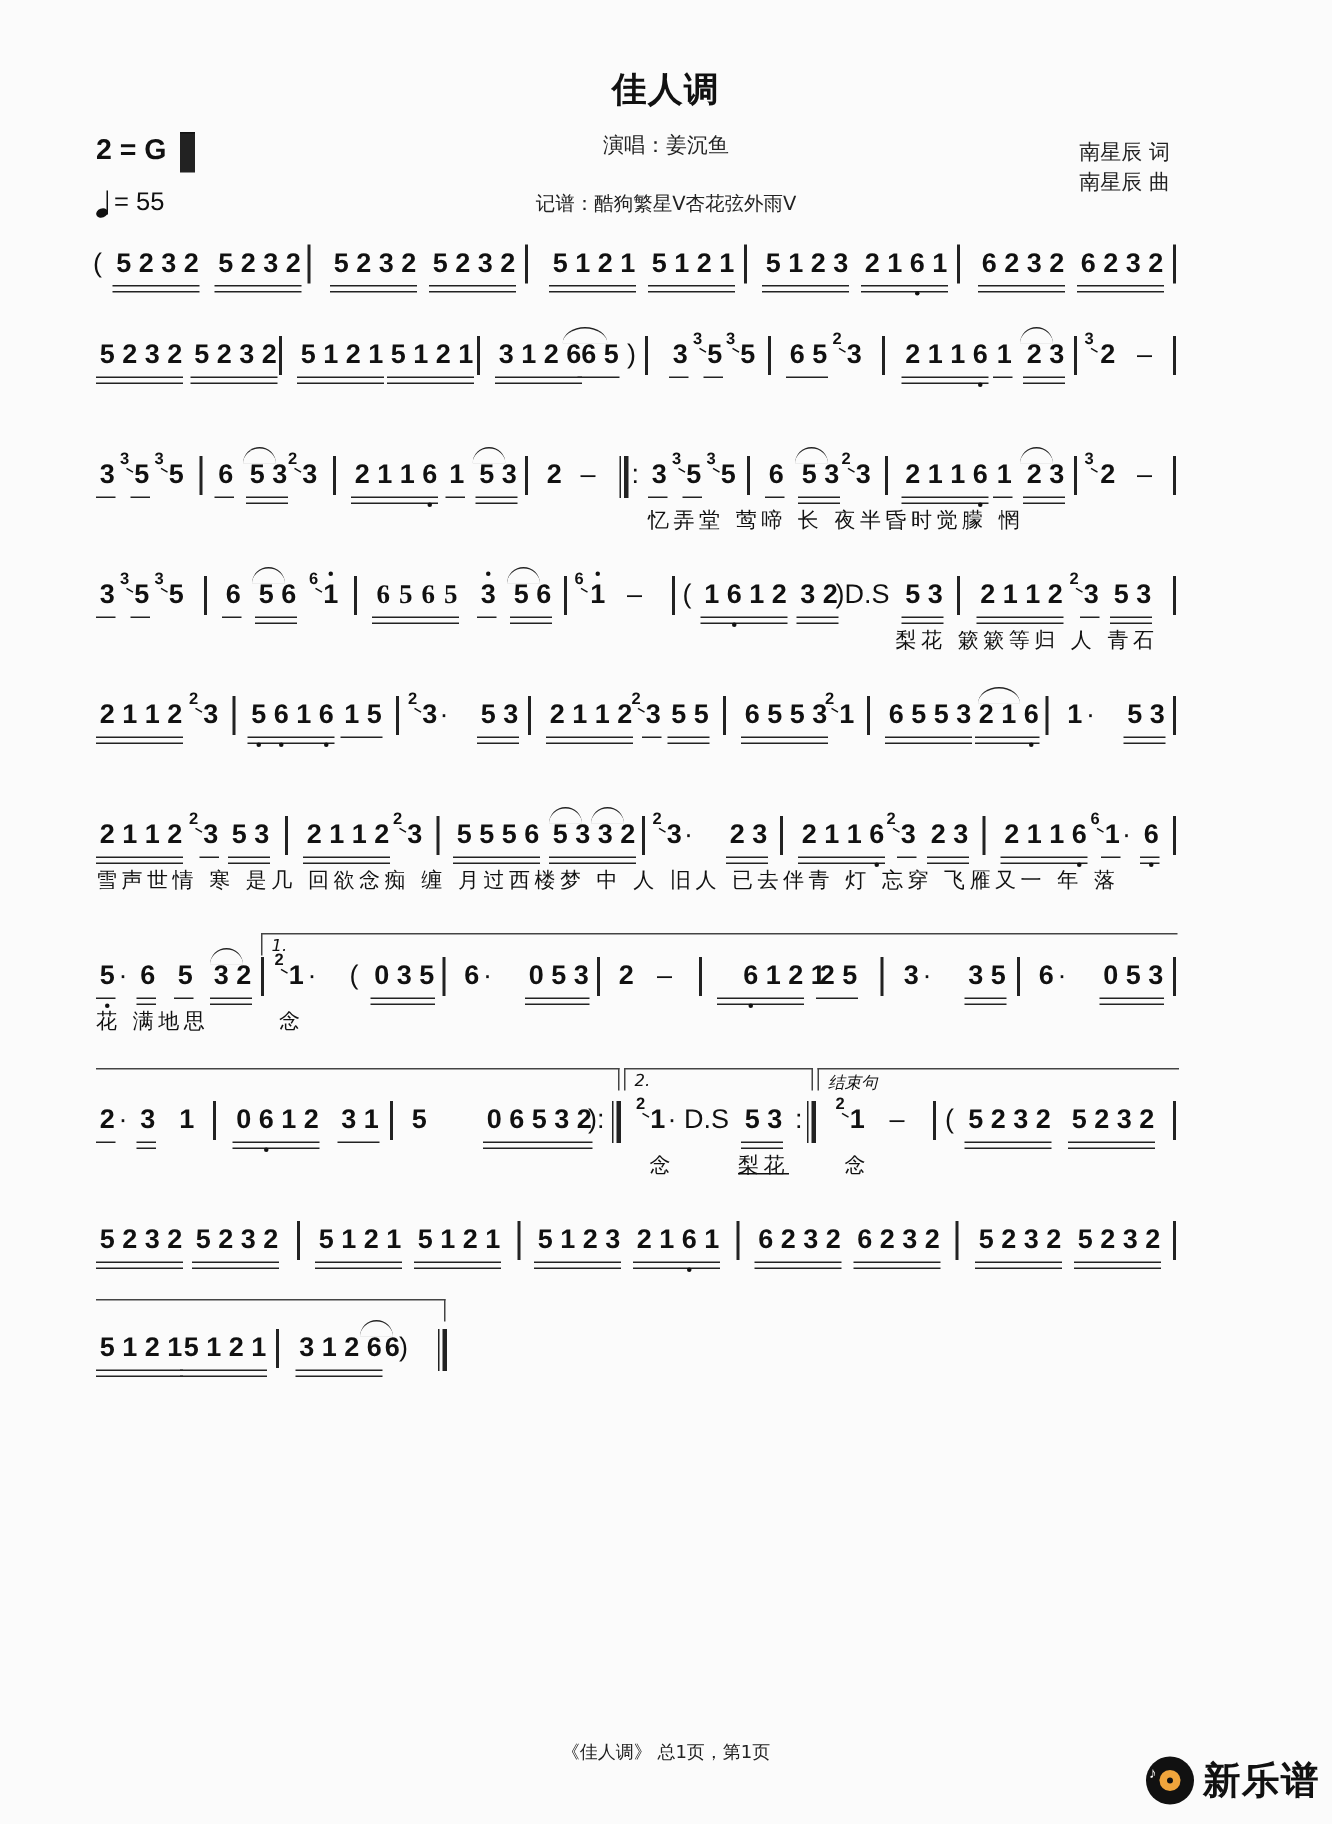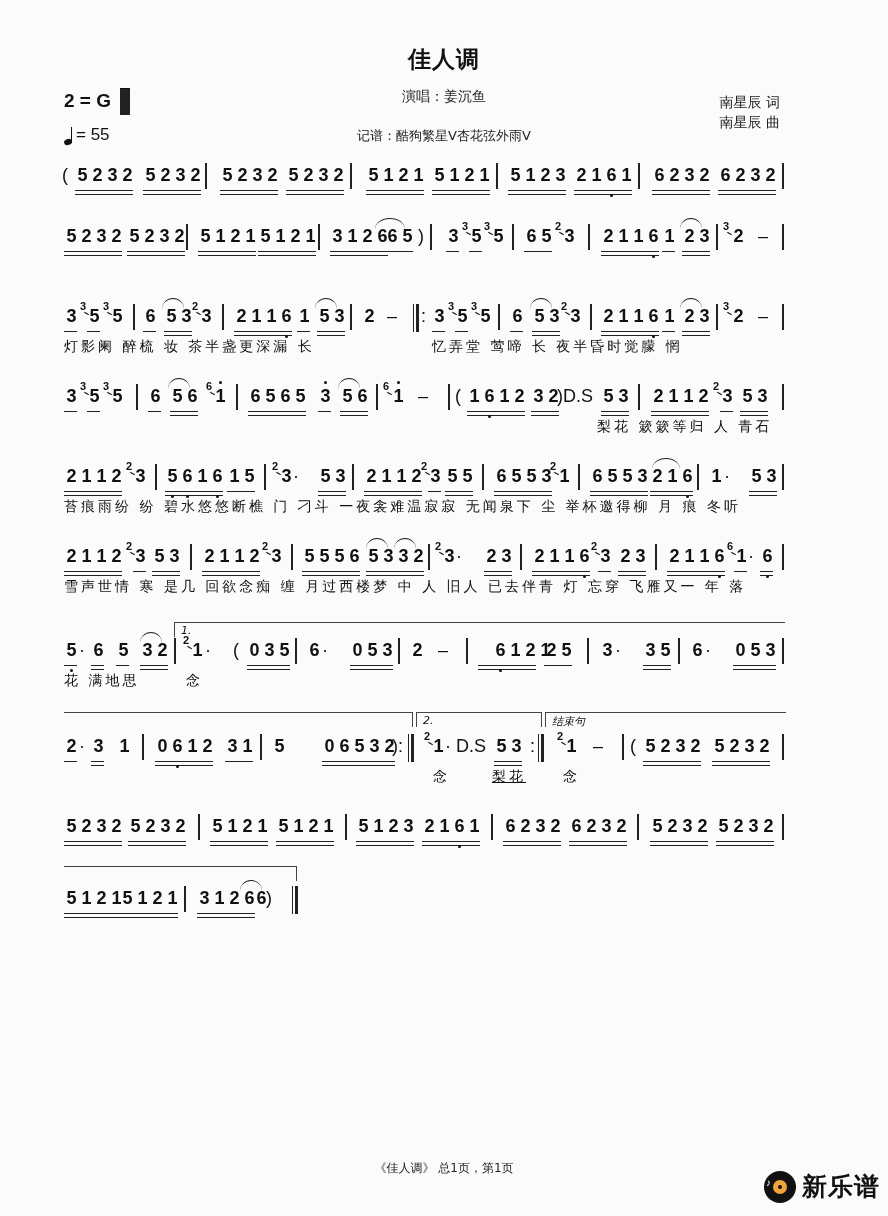--- a/index.html
+++ b/index.html
@@ -215,21 +215,20 @@
       <div class="num" style="left: 662px;"><span class="ch" style="width: 15px;">1</span></div>
       <div class="slur" style="left: 680px; width: 22px; top: -6px;"></div>
       <div class="ul" style="left: 682px; top: 27px; width: 28px;"></div>
       <div class="ul" style="left: 682px; top: 31px; width: 28px;"></div>
       <div class="num" style="left: 682px;"><span class="ch" style="width: 15px;">2</span><span class="ch" style="width: 15px;">3</span></div>
       <div class="bar" style="left: 716px; top: 0px;"></div>
       <div class="grace" style="left: 723px; top: -4px;">3</div>
       <div class="num" style="left: 731px;"><span class="ch" style="width: 15px;">2</span></div>
       <div class="num" style="left: 758px; font-weight: normal; font-size: 18px;">–</div>
       <div class="bar" style="left: 782px; top: 0px;"></div>
-      <div class="lyr" style="left: 64px;">灯影阑 醉梳 妆 茶半盏更深漏   长</div>
       <div class="lyr" style="left: 432px;">忆弄堂 莺啼 长 夜半昏时觉朦   惘</div>
     </div>
     <div class="staff-line" style="top: 384px;">
       <div class="ul" style="left: 64px; top: 27px; width: 13px;"></div>
       <div class="num" style="left: 64px;"><span class="ch" style="width: 15px;">3</span></div>
       <div class="grace" style="left: 80px; top: -4px;">3</div>
       <div class="ul" style="left: 87px; top: 27px; width: 13px;"></div>
       <div class="num" style="left: 87px;"><span class="ch" style="width: 15px;">5</span></div>
       <div class="grace" style="left: 103px; top: -4px;">3</div>
       <div class="num" style="left: 110px;"><span class="ch" style="width: 15px;">5</span></div>
@@ -238,21 +237,21 @@
       <div class="num" style="left: 148px;"><span class="ch" style="width: 15px;">6</span></div>
       <div class="slur" style="left: 168px; width: 22px; top: -6px;"></div>
       <div class="ul" style="left: 170px; top: 27px; width: 28px;"></div>
       <div class="ul" style="left: 170px; top: 31px; width: 28px;"></div>
       <div class="num" style="left: 170px;"><span class="ch" style="width: 15px;">5</span><span class="ch" style="width: 15px;">6</span></div>
       <div class="grace" style="left: 206px; top: -4px;">6</div>
       <div class="num" style="left: 213px;"><span class="ch" style="width: 15px;">1<i class="hd"></i></span></div>
       <div class="bar" style="left: 236px; top: 0px;"></div>
       <div class="ul" style="left: 248px; top: 27px; width: 58px;"></div>
       <div class="ul" style="left: 248px; top: 31px; width: 58px;"></div>
-      <div class="num" style="left: 248px;"><span class="ch" style="width: 15px;">6</span><span class="ch" style="width: 15px;">5</span><span class="ch" style="width: 15px;">6</span><span class="ch" style="width: 15px;">5</span></div>
+      <div class="num" style="left: 248px; font-family: Liberation Serif, serif;"><span class="ch" style="width: 15px;">6</span><span class="ch" style="width: 15px;">5</span><span class="ch" style="width: 15px;">6</span><span class="ch" style="width: 15px;">5</span></div>
       <div class="ul" style="left: 318px; top: 27px; width: 13px;"></div>
       <div class="num" style="left: 318px;"><span class="ch" style="width: 15px;">3<i class="hd"></i></span></div>
       <div class="slur" style="left: 338px; width: 22px; top: -6px;"></div>
       <div class="ul" style="left: 340px; top: 27px; width: 28px;"></div>
       <div class="ul" style="left: 340px; top: 31px; width: 28px;"></div>
       <div class="num" style="left: 340px;"><span class="ch" style="width: 15px;">5</span><span class="ch" style="width: 15px;">6</span></div>
       <div class="bar" style="left: 376px; top: 0px;"></div>
       <div class="grace" style="left: 383px; top: -4px;">6</div>
       <div class="num" style="left: 391px;"><span class="ch" style="width: 15px;">1<i class="hd"></i></span></div>
       <div class="num" style="left: 418px; font-weight: normal; font-size: 18px;">–</div>
@@ -324,21 +323,20 @@
       <div class="ul" style="left: 650px; top: 27px; width: 43px;"></div>
       <div class="ul" style="left: 650px; top: 31px; width: 43px;"></div>
       <div class="num" style="left: 650px;"><span class="ch" style="width: 15px;">2</span><span class="ch" style="width: 15px;">1</span><span class="ch" style="width: 15px;">6<i class="ld"></i></span></div>
       <div class="bar" style="left: 697px; top: 0px;"></div>
       <div class="num" style="left: 709px;"><span class="ch" style="width: 15px;">1</span></div>
       <div class="num" style="left: 724px; font-weight: normal; font-size: 18px;">·</div>
       <div class="ul" style="left: 749px; top: 27px; width: 28px;"></div>
       <div class="ul" style="left: 749px; top: 31px; width: 28px;"></div>
       <div class="num" style="left: 749px;"><span class="ch" style="width: 15px;">5</span><span class="ch" style="width: 15px;">3</span></div>
       <div class="bar" style="left: 782px; top: 0px;"></div>
-      <div class="lyr" style="left: 64px;">苔痕雨纷 纷 碧水悠悠断樵 门  刁斗 一夜衾难温寂寂 无闻泉下 尘 举杯邀得柳 月 痕  冬听</div>
     </div>
     <div class="staff-line" style="top: 544px;">
       <div class="ul" style="left: 64px; top: 27px; width: 58px;"></div>
       <div class="ul" style="left: 64px; top: 31px; width: 58px;"></div>
       <div class="num" style="left: 64px;"><span class="ch" style="width: 15px;">2</span><span class="ch" style="width: 15px;">1</span><span class="ch" style="width: 15px;">1</span><span class="ch" style="width: 15px;">2</span></div>
       <div class="grace" style="left: 126px; top: -4px;">2</div>
       <div class="ul" style="left: 133px; top: 27px; width: 13px;"></div>
       <div class="num" style="left: 133px;"><span class="ch" style="width: 15px;">3</span></div>
       <div class="ul" style="left: 152px; top: 27px; width: 28px;"></div>
       <div class="ul" style="left: 152px; top: 31px; width: 28px;"></div>

